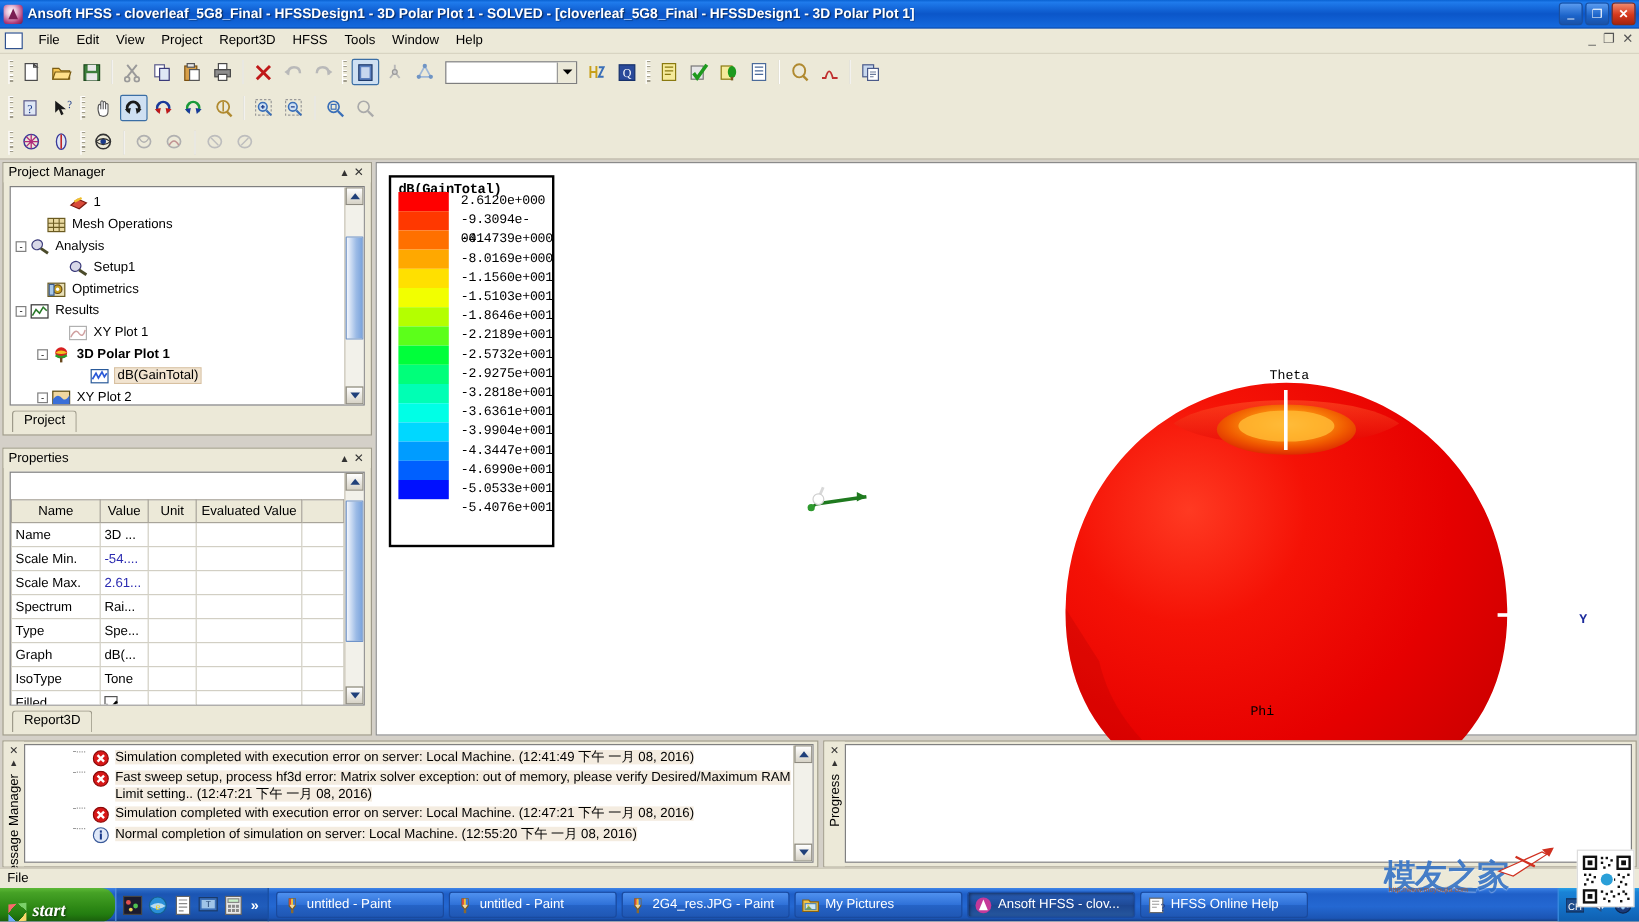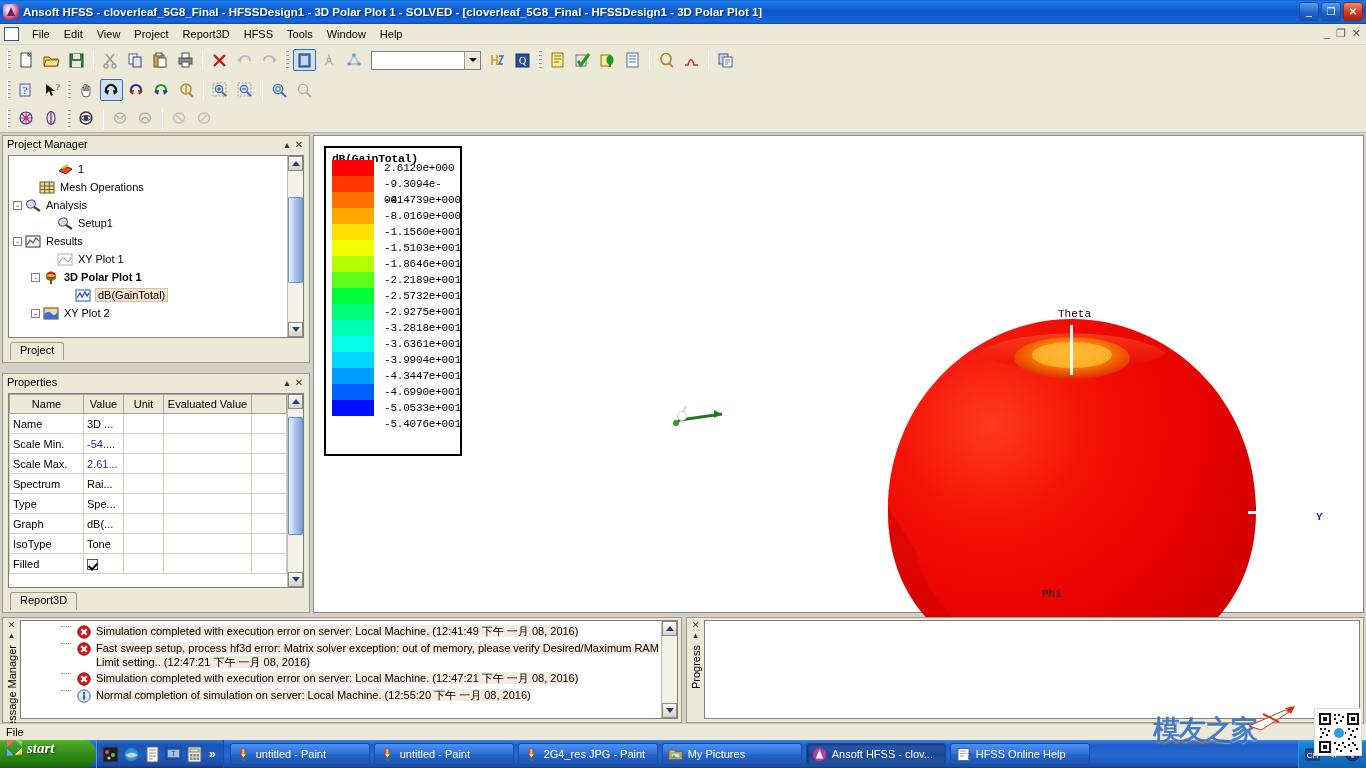--- a/index.html
+++ b/index.html
@@ -140,21 +140,21 @@
   .vs-thumb {
     width: 15px; background: linear-gradient(to right,#f4f7fd,#9cbbe6 60%,#7aa3dc);
     border: 1px solid #6f93c9; border-radius: 1px;
   }
   .caret { width: 0; height: 0; border-left: 4px solid transparent; border-right: 4px solid transparent; }
   .caret.up { border-bottom: 5px solid #20407a; }
   .caret.down { border-top: 5px solid #20407a; }
 
   
   .propgrid { flex: 1; overflow: hidden; }
-  .ptable { border-collapse: collapse; width: 100%; table-layout: fixed; font-size: 11px; }
+  .ptable { border-collapse: collapse; width: 100%; table-layout: fixed; font-size: 11px; margin-top: 22px; }
   .ptable th {
     background: #ece9d8; border: 1px solid #a8a49a; height: 19px;
     font-weight: normal; color: #000; font-size: 11px;
   }
   .ptable td {
     border: 1px solid #d2cfc4; height: 20px; padding: 0 3px; overflow: hidden;
     white-space: nowrap; color: #000; background: #fff;
   }
   .ptable td.val { color: #000; }
   .ptable td.val.blue { color: #2a2ab0; }
@@ -239,21 +239,21 @@
   
   #taskbar {
     position: absolute; left: 0; top: 740px; width: 1366px; height: 28px;
     background: linear-gradient(to bottom, #3f85e8 0%, #2b6fd6 9%, #1f5fc8 18%, #2468d2 55%, #1b55b4 90%, #13397e 100%);
     display: flex; align-items: center;
   }
   #startbtn {
     width: 96px; height: 28px; flex: 0 0 auto;
     background: linear-gradient(to bottom, #5cb836 0%, #46a226 14%, #2f8a16 55%, #237d10 78%, #1a5e0c 100%);
     border-radius: 0 12px 12px 0;
-    display: flex; align-items: flex-start; padding-left: 7px; cursor: pointer;
+    display: flex; align-items: flex-end; padding-left: 7px; cursor: pointer;
   }
   #startbtn .flag {
     width: 15px; height: 15px; margin-right: 5px; flex: 0 0 auto;
     background:
       linear-gradient(to bottom right, #f86a6a 0 49%, transparent 50%) 0 0/7px 7px no-repeat,
       linear-gradient(to bottom left,  #7bd06a 0 49%, transparent 50%) 8px 0/7px 7px no-repeat,
       linear-gradient(to top right,    #6aa8f8 0 49%, transparent 50%) 0 8px/7px 7px no-repeat,
       linear-gradient(to top left,     #f8d86a 0 49%, transparent 50%) 8px 8px/7px 7px no-repeat;
     transform: skewY(-6deg);
   }
@@ -660,20 +660,31 @@
             <span class="tlabel">Analysis</span>
           </div>
           <div class="trow">
             <span class="tgap" style="width: 36px;"></span>
             <span class="tdot"></span>
             <span class="ticon"><svg width="17" height="15">
                 <ellipse cx="6" cy="6" rx="4.5" ry="4" fill="#d8d8e8" stroke="#3a3a7a" transform="rotate(-25 6 6)"></ellipse>
                 <path d="M9 9 L15 13" stroke="#4a4a2a" stroke-width="2.4"></path>
               </svg></span>
             <span class="tlabel">Setup1</span>
+          </div>
+          <div class="trow">
+            <span class="tgap" style="width: 18px;"></span>
+            <span class="tdot"></span>
+            <span class="ticon"><svg width="17" height="15">
+                <rect x="1" y="2" width="14" height="11" fill="#e8e0b8" stroke="#6a5a20"></rect>
+                <circle cx="9" cy="7" r="3.6" fill="#c8a020" stroke="#6a4a10"></circle>
+                <circle cx="9" cy="7" r="1.4" fill="#fff"></circle>
+                <rect x="2" y="3" width="4" height="9" fill="#a8c8e8" stroke="#3a5a8a"></rect>
+              </svg></span>
+            <span class="tlabel">Optimetrics</span>
           </div>
           <div class="trow">
             <span class="tgap" style="width: 4px;"></span>
             <span class="tplus">-</span>
             <span class="ticon"><svg width="17" height="15">
                 <rect x="1" y="2" width="14" height="11" fill="#fff" stroke="#333"></rect>
                 <path d="M2 11 L5 6 L8 9 L11 4 L14 7" stroke="#2a7a2a" stroke-width="1.3" fill="none"></path>
               </svg></span>
             <span class="tlabel">Results</span>
           </div>

